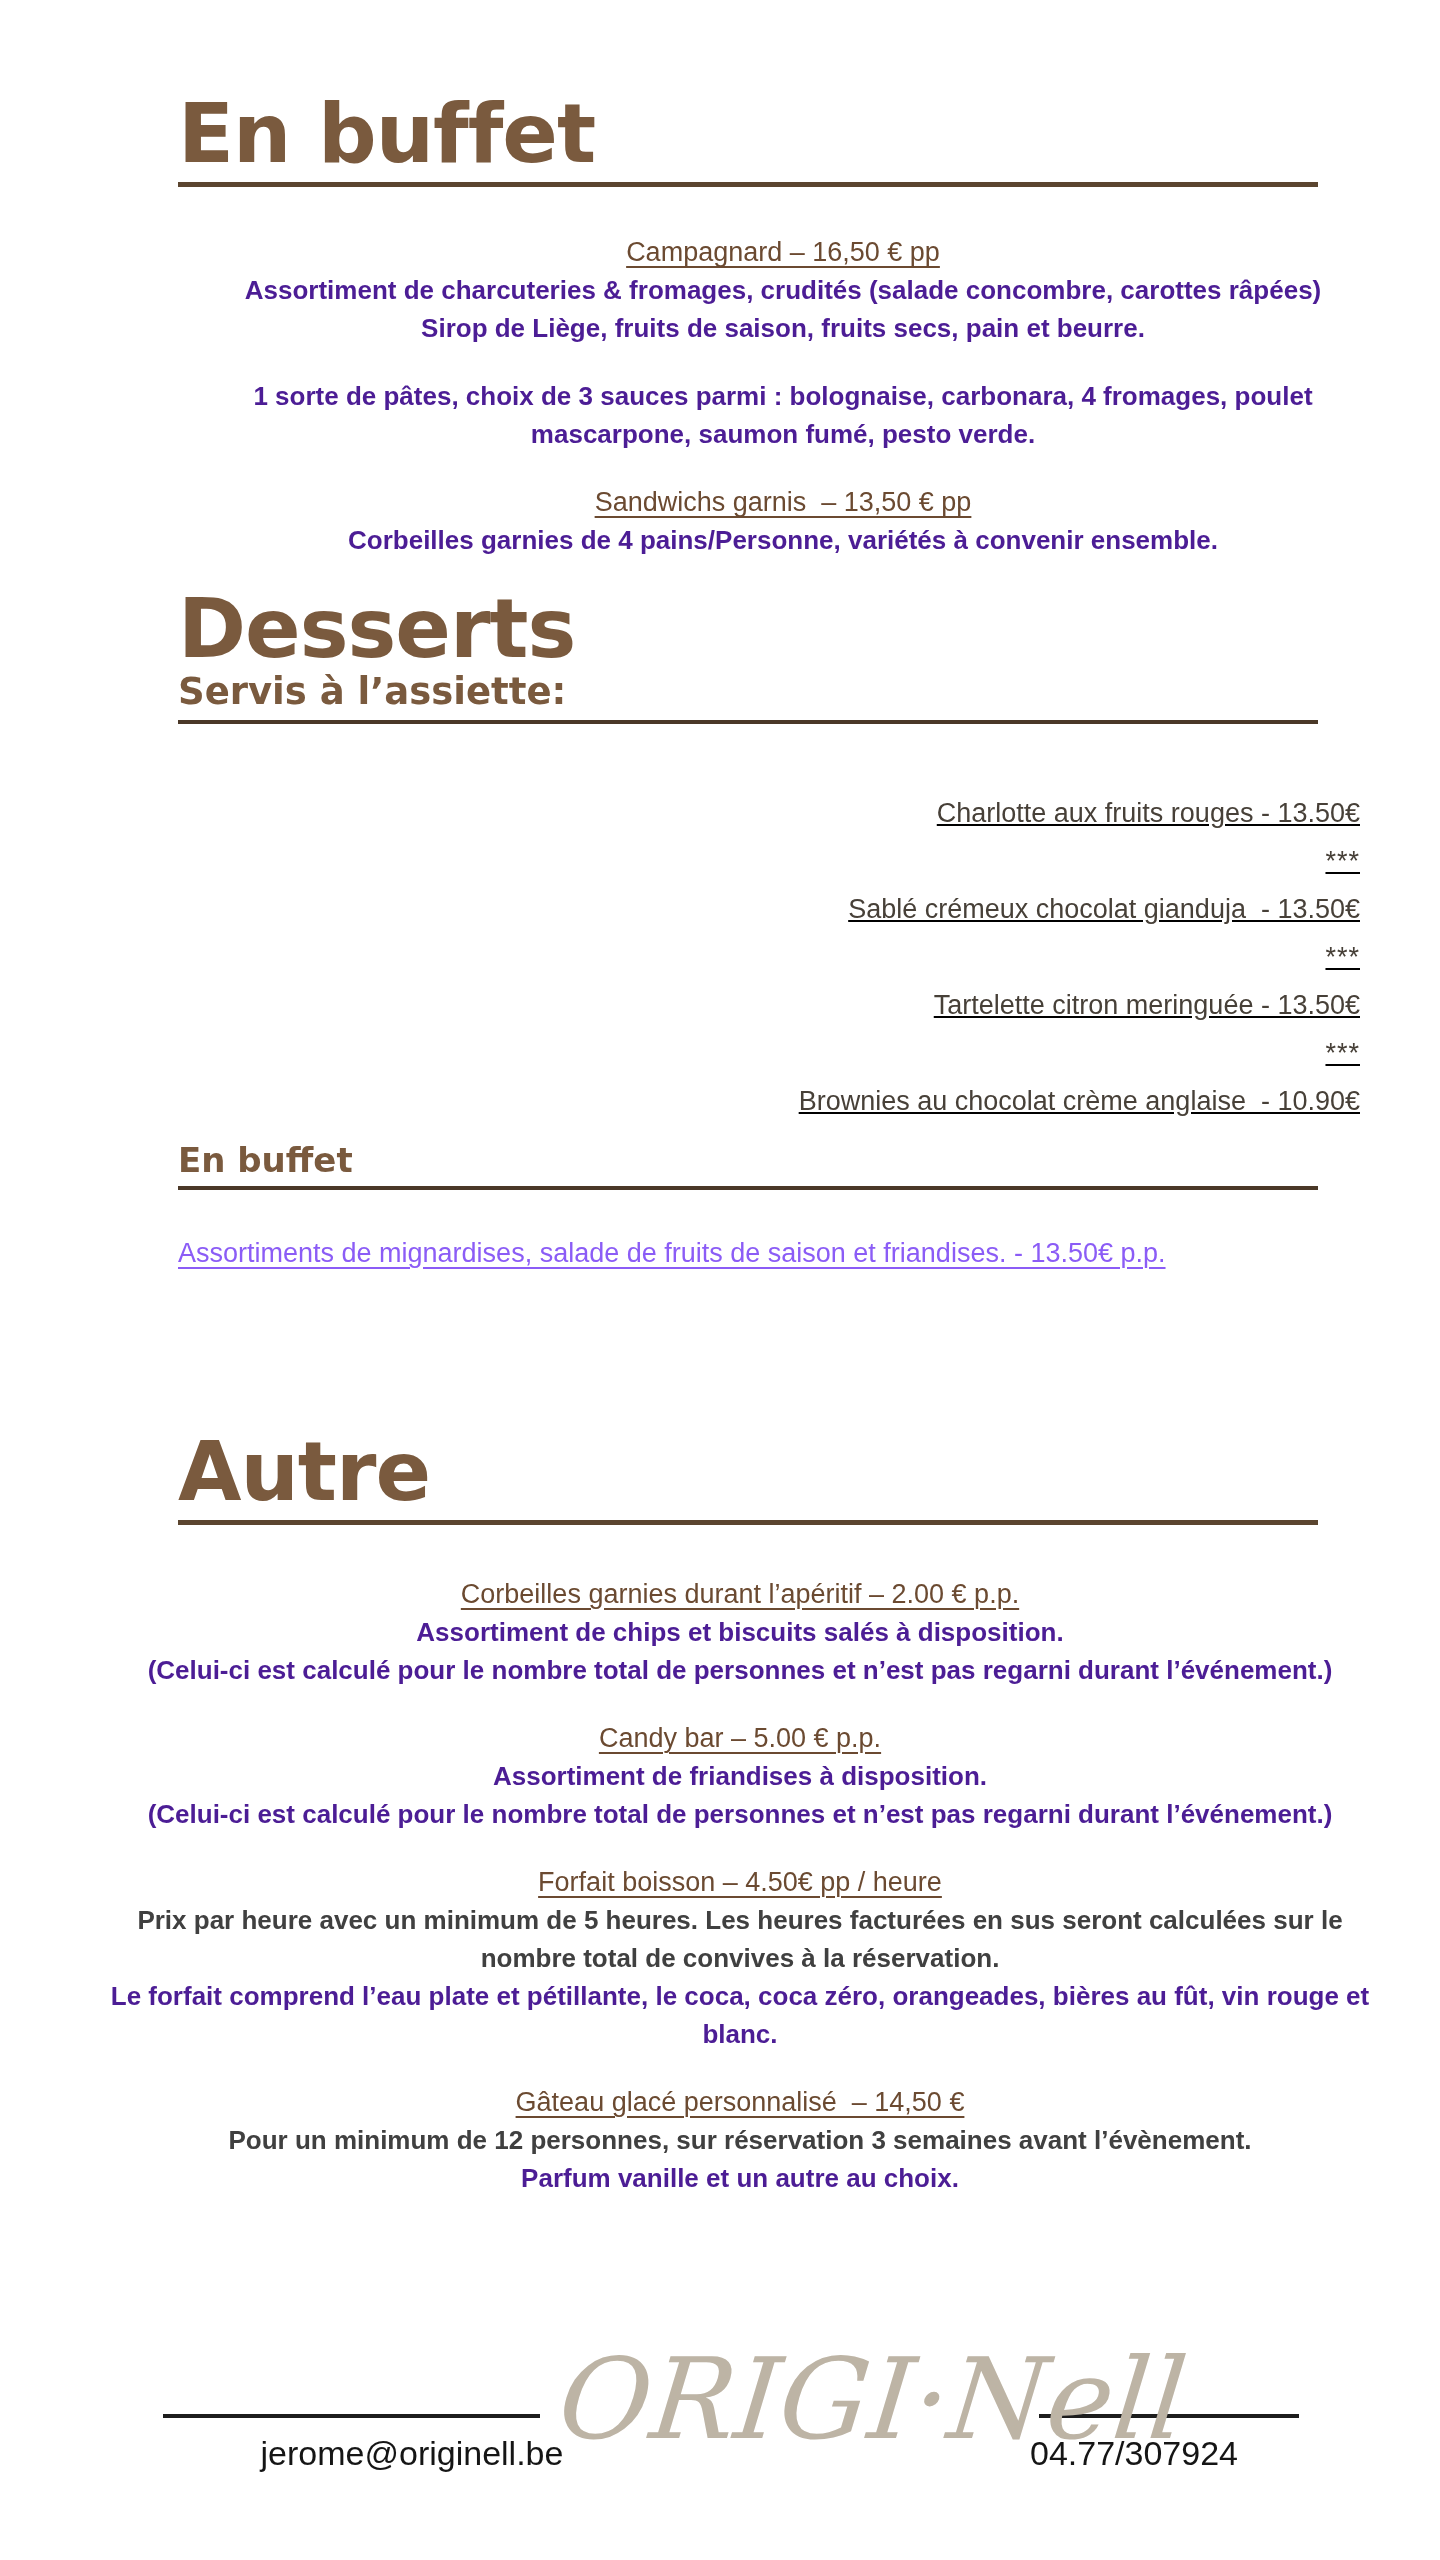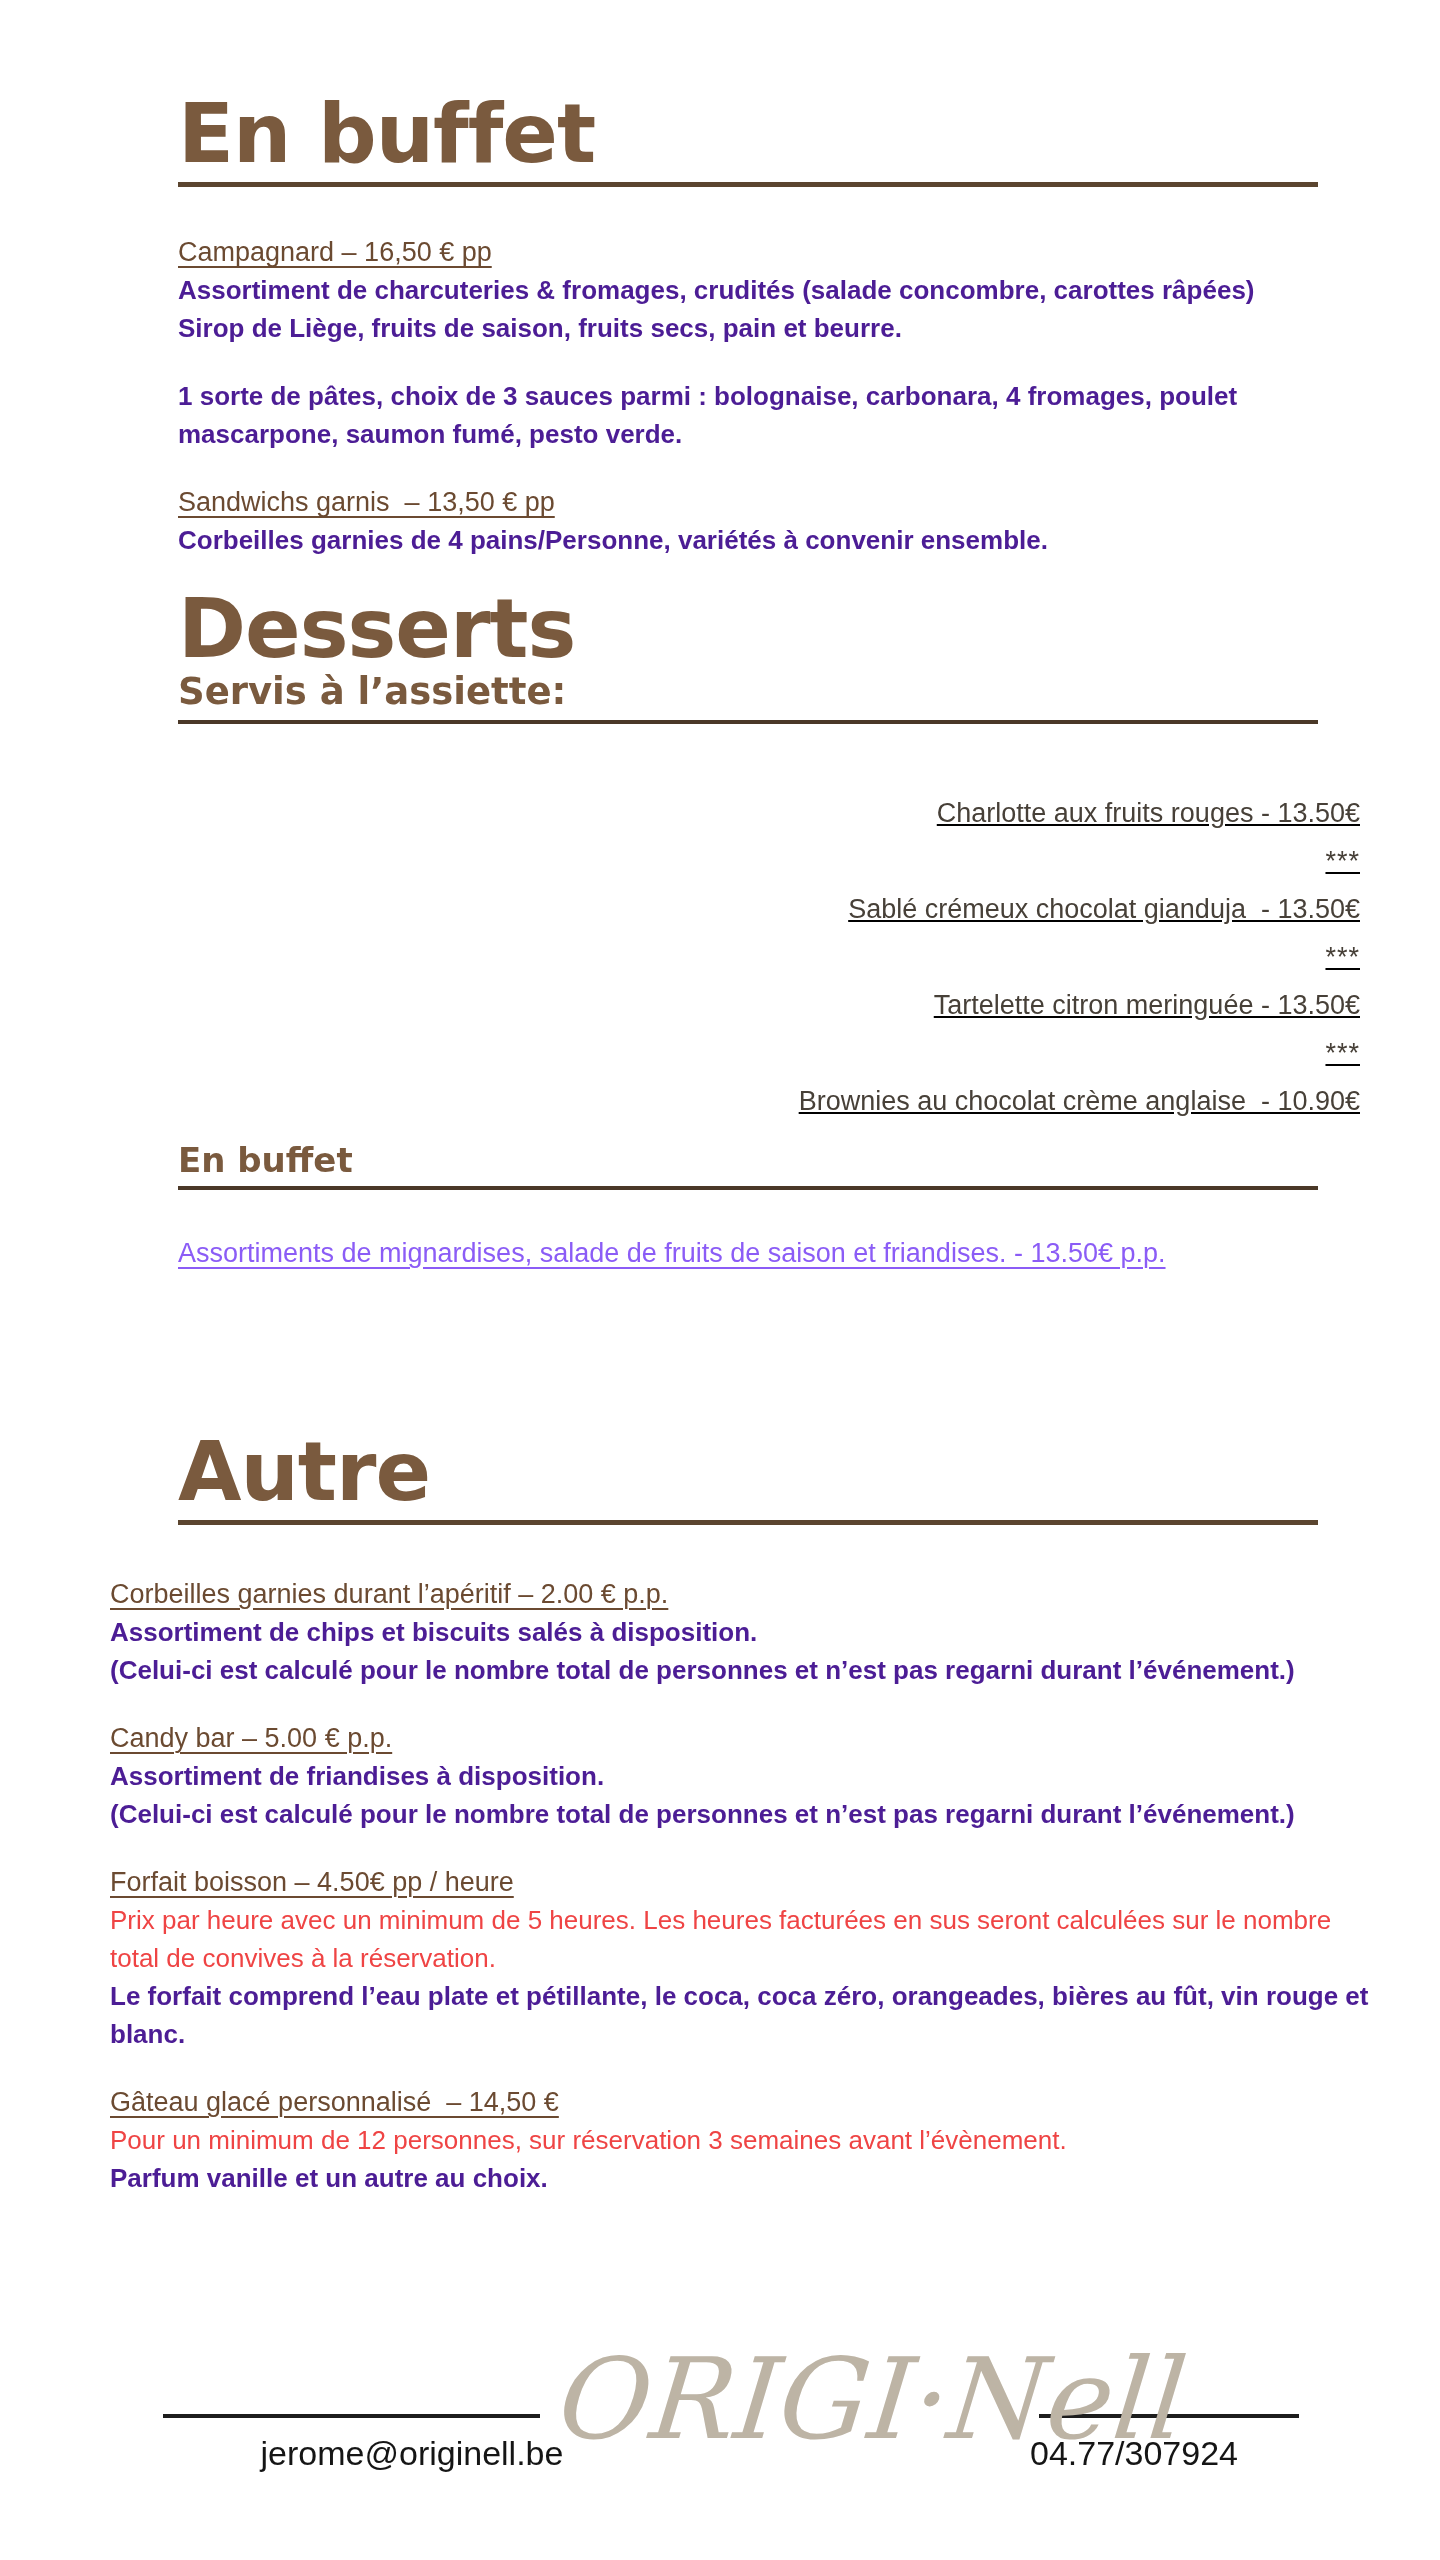--- a/index.html
+++ b/index.html
@@ -12,28 +12,28 @@
 
   .display {
     font-family:"DejaVu Sans","Liberation Sans",sans-serif;
     font-weight:bold; color:#7a5a3e; letter-spacing:-1px;
   }
   h1.display { font-size:82px; line-height:0.98; margin:0; }
   .rule { width:1140px; height:5px; background:#5b452f; margin-top:8px; }
   .rule.thin { height:4px; background:#4a3828; }
 
   .items { margin-top:46px; }
-  .item { margin-bottom:30px; }
+  .item { margin-bottom:30px;text-align:center; }
   .item-title {
     font-size:27px; line-height:38px; color:#6b4a31;
     text-decoration:underline; text-decoration-thickness:2px; text-underline-offset:5px;
     white-space:pre-wrap;
   }
   .line { font-size:26px; line-height:38px; margin:0; color:#4c1d95; font-weight:bold; }
-  .line.regular { font-weight:normal; color:#ef4444; }
+  .line.regular { font-weight:bold; color:#404040; }
 
   .desserts-head { margin-top:16px; }
   .subtitle.display { font-size:37px; line-height:40px; letter-spacing:0; margin-top:2px; }
 
   .plated { margin-top:74px; width:1140px; text-align:right; transform:translateX(42px);text-decoration:underline; }
   .pline { font-size:27px; line-height:30px; margin:0 0 18px 0; color:#474038; white-space:pre-wrap; }
   .pline.stars { letter-spacing:1px; }
 
   .sub2.display { font-size:34px; line-height:36px; letter-spacing:0; margin-top:26px; }
   .buffet-line {

